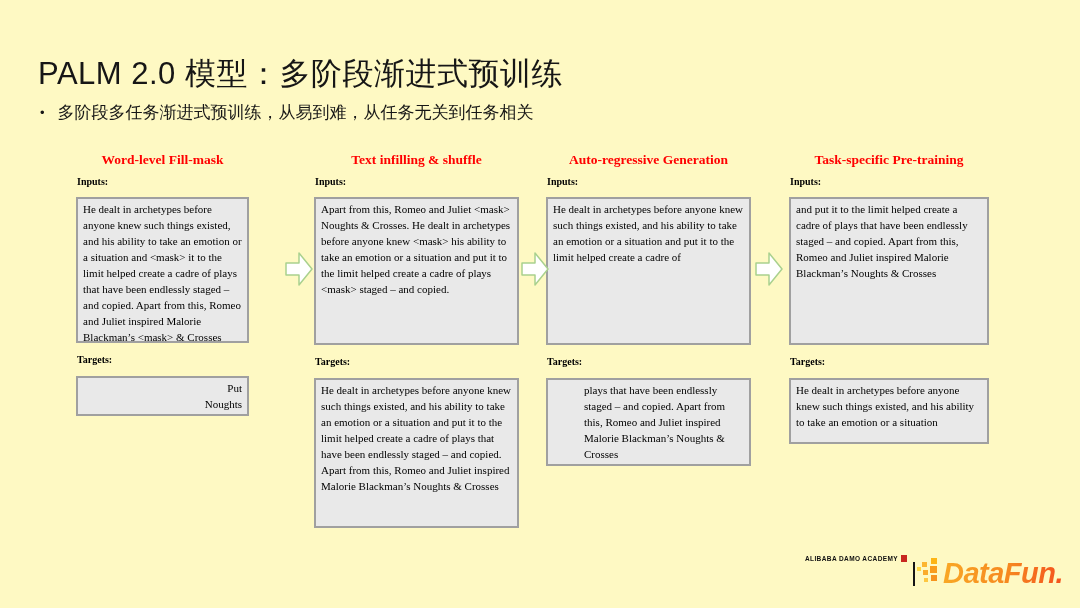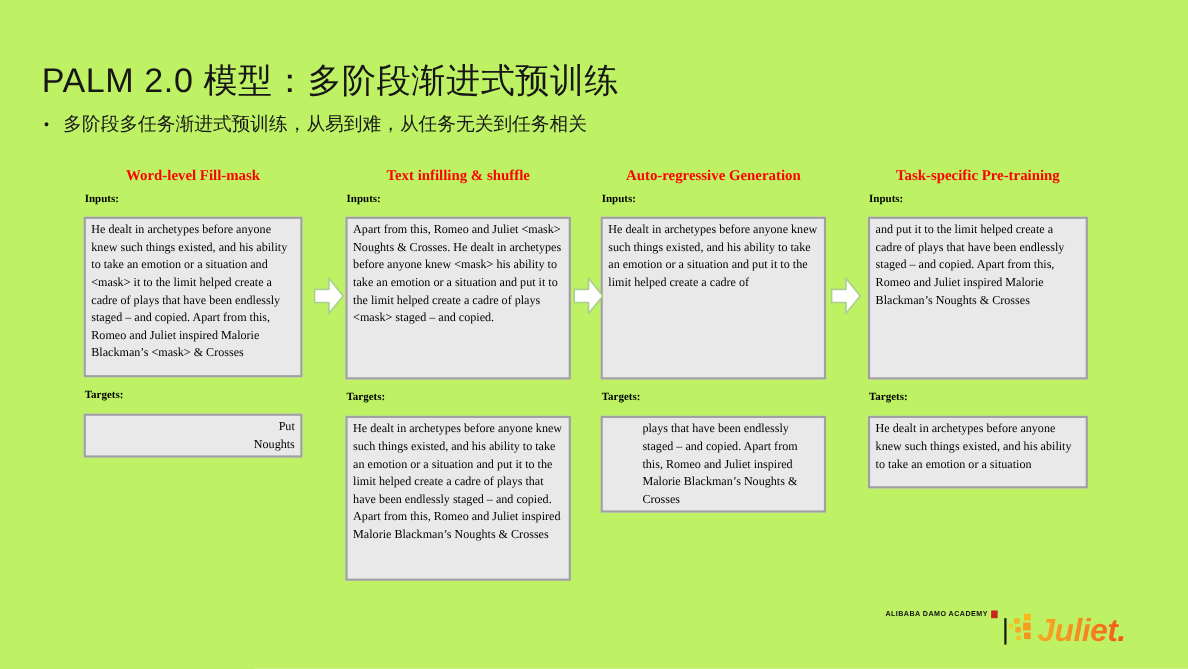--- a/index.html
+++ b/index.html
@@ -1,31 +1,31 @@
 <!DOCTYPE html>
 <html><head>
 <meta charset="utf-8">
 <style>
   html,body{margin:0;padding:0;background:#ffffff;}
   body{width:1080px;height:608px;position:relative;overflow:hidden;
        font-family:"Liberation Sans", sans-serif;}
 
-  .slide{position:absolute;inset:0;background:#bef264;}
+  .slide{position:absolute;inset:0;background:#fef9c3;}
 
   .slide-title{position:absolute;left:38px;top:32px;font-size:31px;
        font-weight:500;color:#161616;letter-spacing:0.5px;white-space:nowrap;}
 
   .bullet-line{position:absolute;left:40px;top:101px;display:flex;
        align-items:flex-start;color:#161616;}
   .bullet-dot{font-size:13px;line-height:23px;margin-right:13px;}
   .bullet-text{font-size:17px;line-height:23px;}
 
   
   .stage{position:absolute;top:152px;}
-  .stage.c1{left:76px;width:199px;}
+  .stage.c1{left:76px;width:173px;}
   .stage.c2{left:314px;width:205px;}
   .stage.c3{left:546px;width:205px;}
   .stage.c4{left:789px;width:200px;}
 
   .stage-title{margin:0 0 6px 0;height:18px;text-align:center;
        font-family:"Liberation Serif", serif;font-weight:bold;
        font-size:13.5px;color:#ff0000;}
   .io-label{height:16px;margin:0 0 5px 1px;
        font-family:"Liberation Serif", serif;font-weight:bold;
        font-size:10px;color:#000000;}
@@ -143,16 +143,16 @@
       <svg width="24" height="30" viewBox="0 0 24 30">
         <rect x="14" y="2" width="6" height="6" fill="#FDB515"></rect>
         <rect x="5" y="6" width="5" height="5" fill="#FBAA19" opacity="0.85"></rect>
         <rect x="13" y="10" width="7" height="7" fill="#F99D1C"></rect>
         <rect x="0" y="11" width="4" height="4" fill="#FDC70C" opacity="0.7"></rect>
         <rect x="6" y="14" width="5" height="5" fill="#FAA21B" opacity="0.9"></rect>
         <rect x="14" y="19" width="6" height="6" fill="#F7941D"></rect>
         <rect x="7" y="22" width="4" height="4" fill="#FDB515" opacity="0.75"></rect>
       </svg>
     </span>
-    <span class="datafun-text">Juliet.</span>
+    <span class="datafun-text">DataFun.</span>
   </div>
 
 </div>
 
 </body></html>

